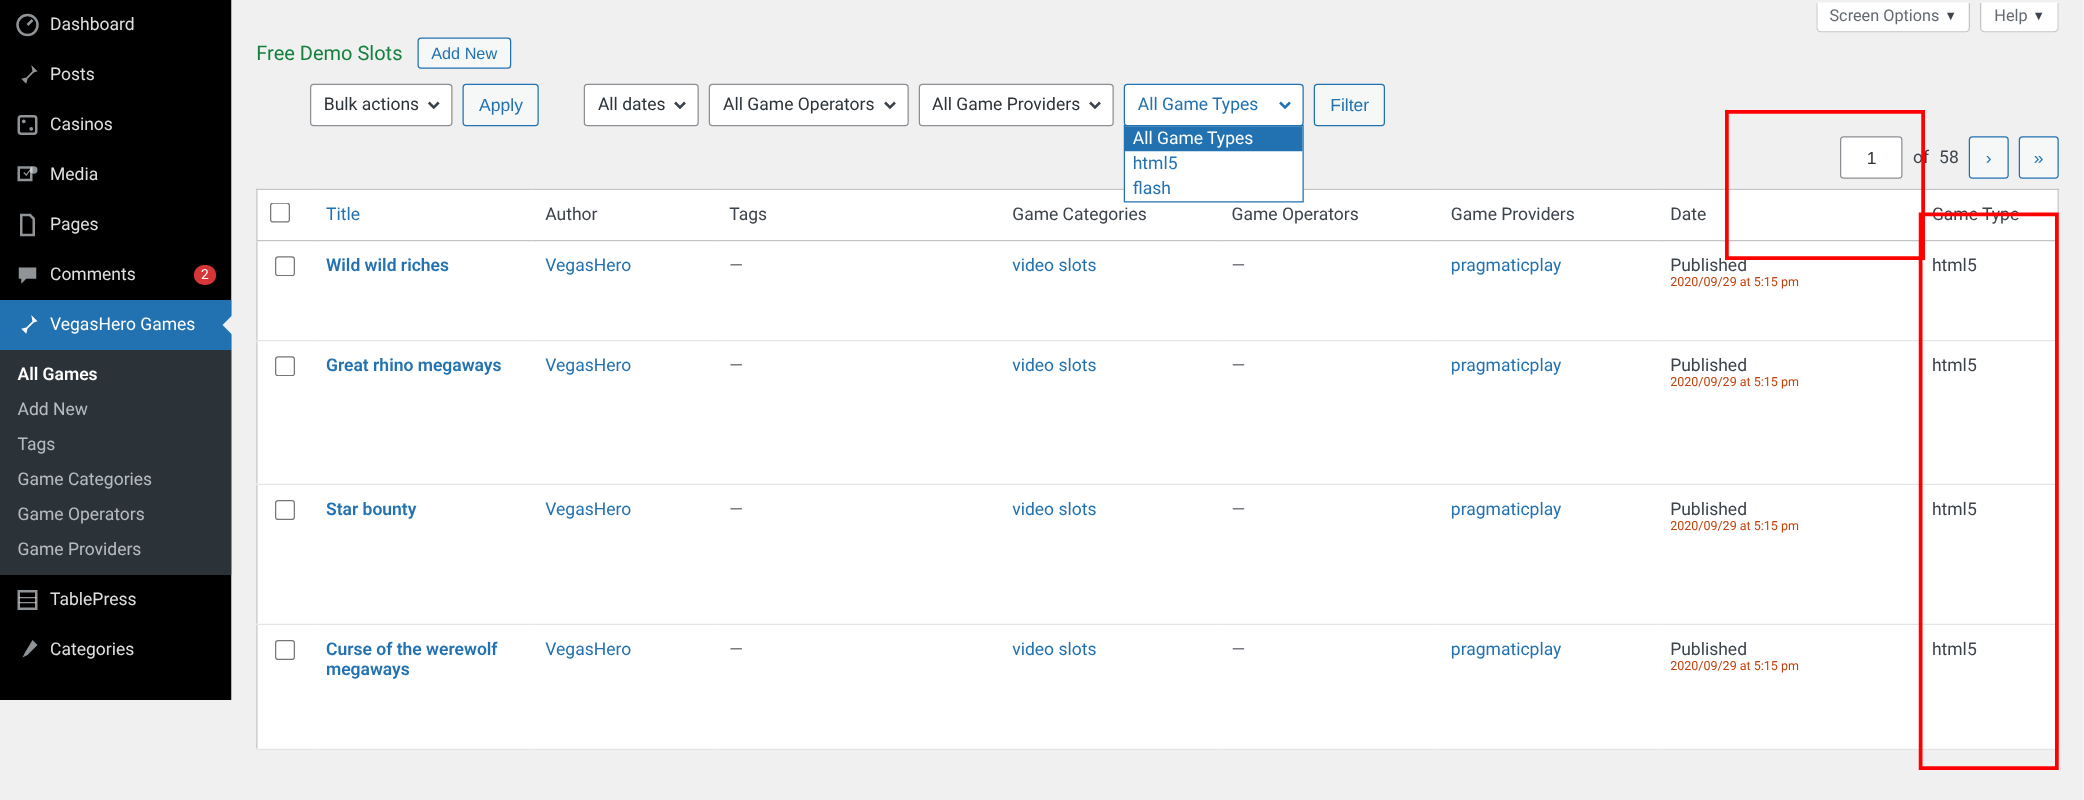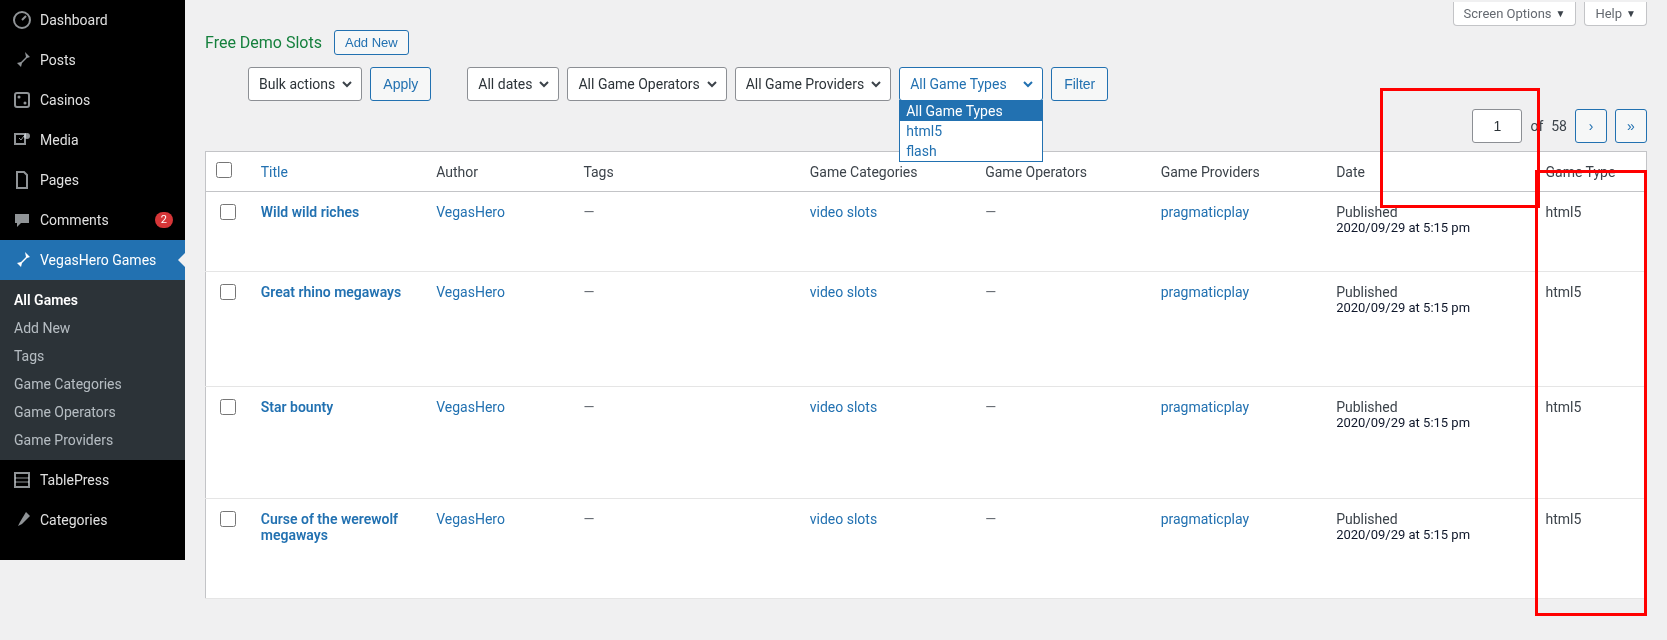--- a/index.html
+++ b/index.html
@@ -254,21 +254,21 @@
   table.wp-list-table td a,
   table.wp-list-table th a { color: #2271b1; text-decoration: none; }
   table.wp-list-table .title-cell a { font-weight: 600; }
   .cb-col { width: 40px; text-align: center; }
   input[type=checkbox] {
     width: 16px; height: 16px;
     border: 1px solid #8c8f94;
     border-radius: 3px;
   }
   .em-dash { color: #646970; }
-  .date-cell .sub { font-size: 13px; color: #0f172a; }
+  .date-cell .sub { font-size: 10px; color: #c2410c; }
   svg { display: block; }
 </style>
 </head>
 <body>
 
 <div class="sidebar">
   <div class="sidebar-item">
     <span class="icon">
       <svg width="20" height="20" viewBox="0 0 20 20" fill="currentColor">
           <circle cx="10" cy="10" r="8" fill="none" stroke="currentColor" stroke-width="2"></circle>

